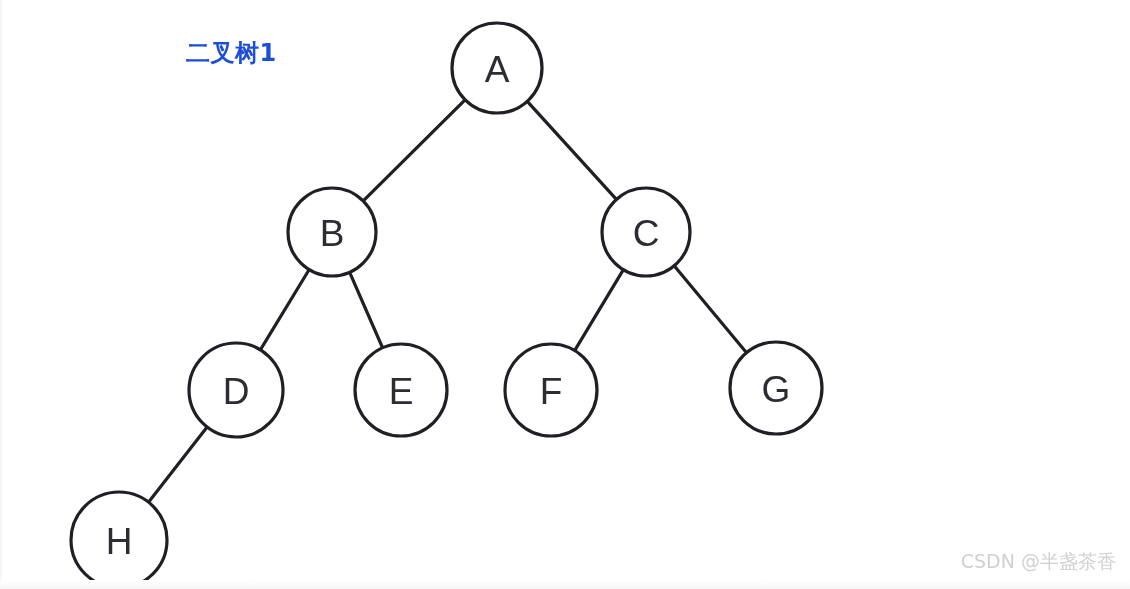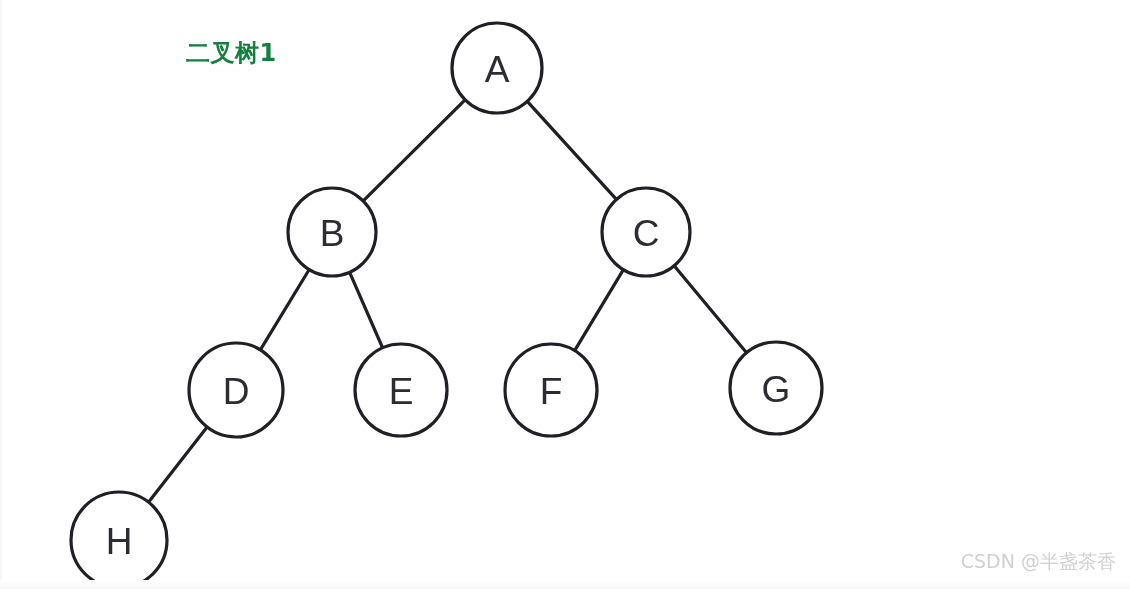--- a/index.html
+++ b/index.html
@@ -54,21 +54,21 @@
   .tree-edge {
     stroke: #1f1f25;
     stroke-width: 3.2;
     stroke-linecap: round;
     fill: none;
   }
   .diagram-title {
     position: absolute;
     left: 186px;
     top: 37px;
-    color: #15803d;
+    color: #1d4ed8;
     font-family: "DejaVu Sans", "Liberation Sans", sans-serif;
     font-size: 24px;
     font-weight: 700;
     letter-spacing: 0.5px;
     white-space: nowrap;
   }
   .watermark {
     position: absolute;
     right: 14px;
     bottom: 14px;

